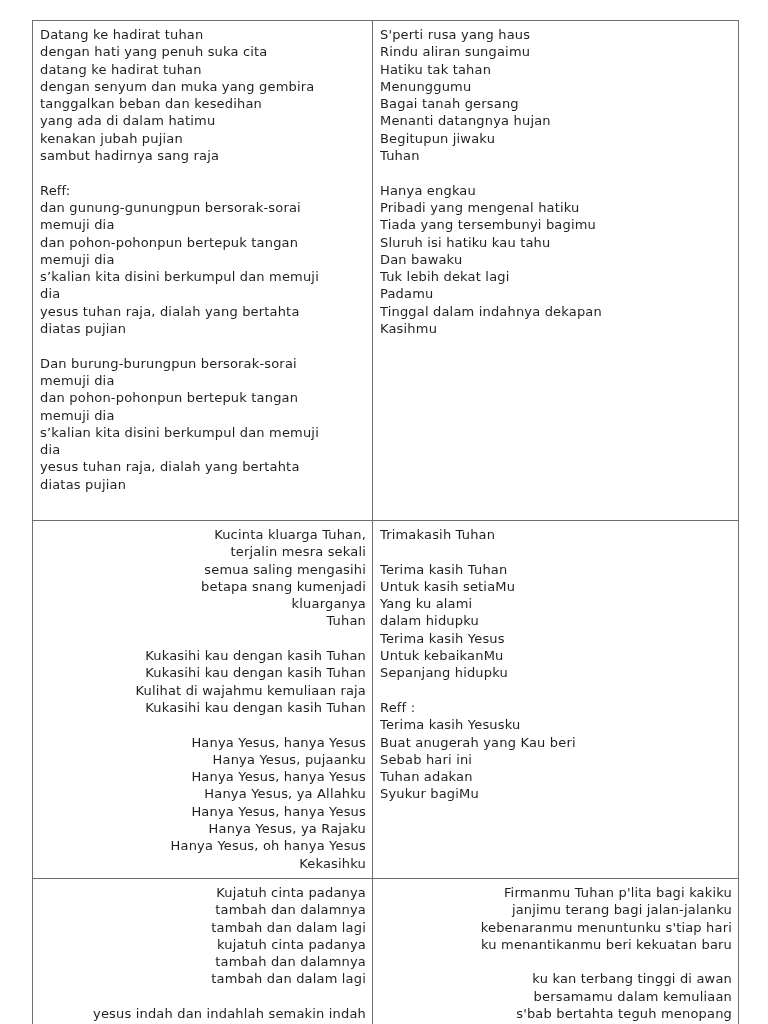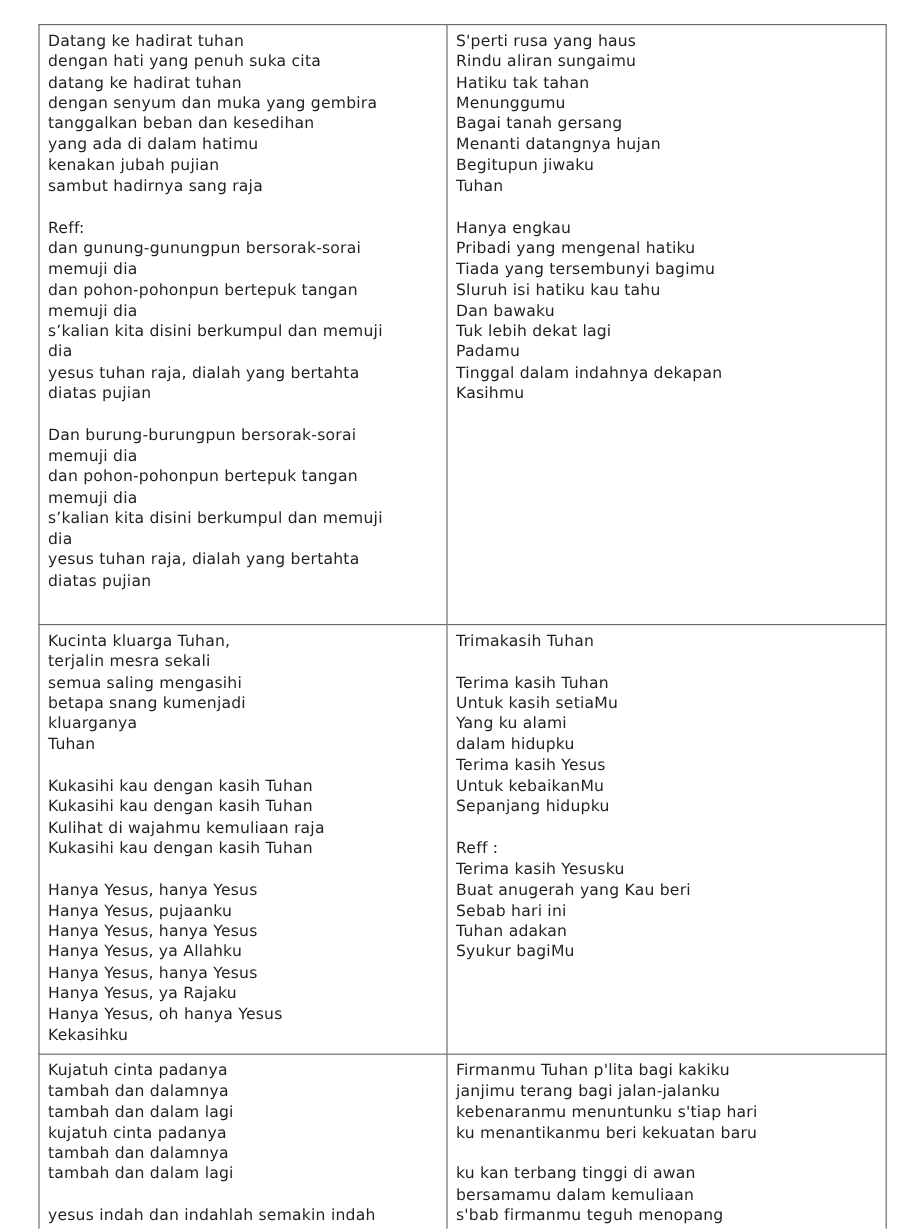--- a/index.html
+++ b/index.html
@@ -46,21 +46,21 @@
     white-space: pre-wrap;
     word-wrap: break-word;
     color: #231f20;
   }
   
   .row-1 td { height: 500px; }
   .row-2 td { height: 338px; }
   .row-3 td { height: 140px; }
 
   .pad-top { padding-top: 23px; margin-top: 28px; }
-  .tight { padding-top: 4px; }
+  .tight { padding-top: 4px; text-align: right; }
 </style>
 </head>
 <body>
 
 <div class="page">
   <table class="lyrics-table">
     <tbody>
       <tr class="row-1">
         <td class="col-left">
           <div class="cell-body">Datang ke hadirat tuhan
@@ -166,18 +166,18 @@
 yesus indah dan indahlah semakin indah</div>
         </td>
         <td class="col-right tight">
           <div class="cell-body">Firmanmu Tuhan p'lita bagi kakiku
 janjimu terang bagi jalan-jalanku
 kebenaranmu menuntunku s'tiap hari
 ku menantikanmu beri kekuatan baru
 
 ku kan terbang tinggi di awan
 bersamamu dalam kemuliaan
-s'bab firmanmu teguh menopang</div>
+s'bab bertahta teguh menopang</div>
         </td>
       </tr>
     </tbody>
   </table>
 </div>
 
 </body></html>

